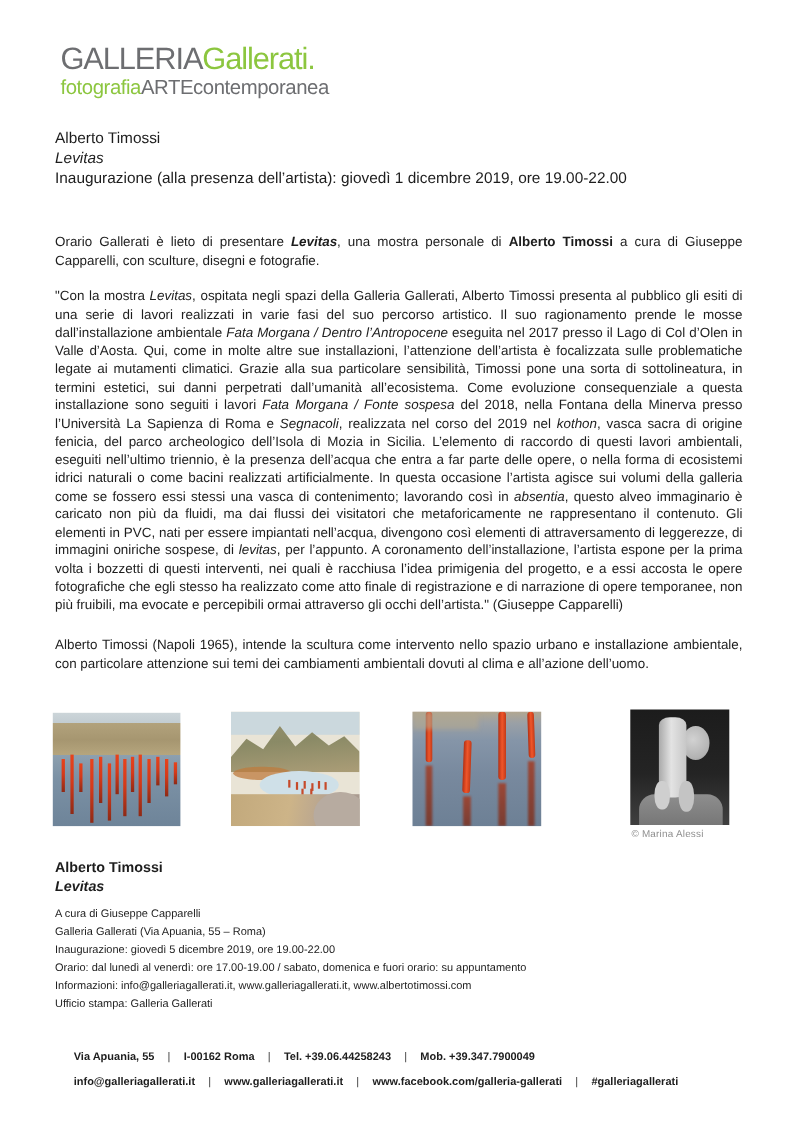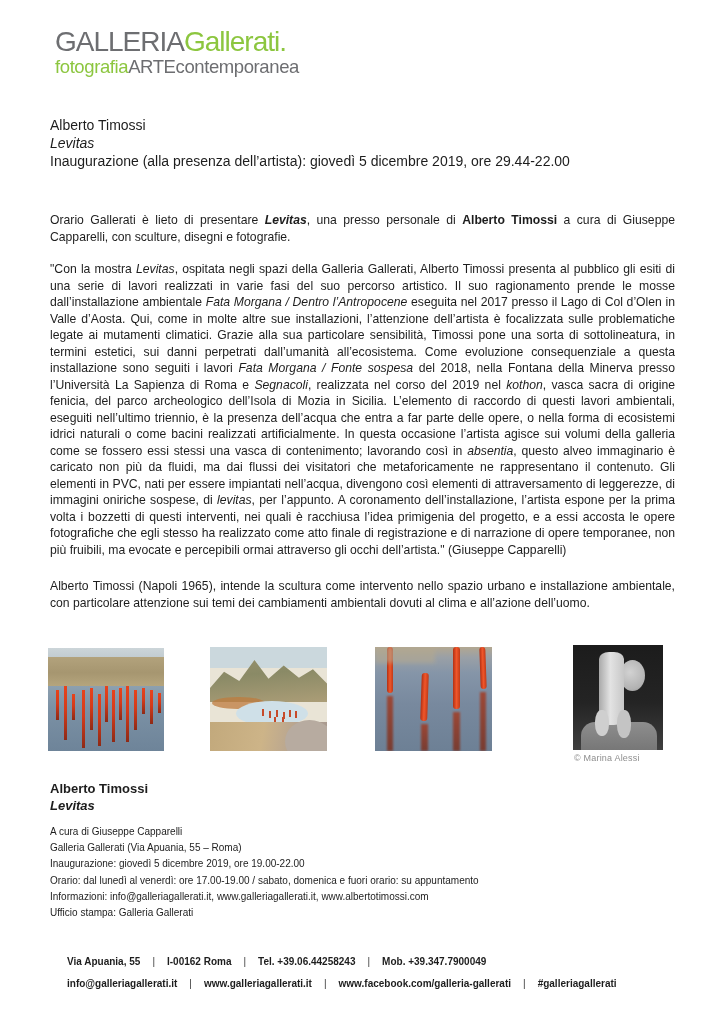--- a/index.html
+++ b/index.html
@@ -1,21 +1,21 @@
 <!DOCTYPE html>
 <html><head>
 <meta charset="utf-8">
 <style>
   * { margin:0; padding:0; box-sizing:border-box; }
   html,body { background:#ffffff; }
   body { font-family:"Liberation Sans", sans-serif; color:#1d1d1d; }
   .page { position:relative; width:724px; height:1024px; background:#fff; overflow:hidden; }
 
   
-  .logo { position:absolute; left:55px; top:28px; line-height:1.02; }
+  .logo { position:absolute; left:55px; top:40px; line-height:1.02; }
   .logo-line1 { font-size:28px; letter-spacing:-1px; }
   .logo-line2 { font-size:18.5px; letter-spacing:-0.4px; margin-top:1px; }
   .lg-gray { color:#6d6e71; }
   .lg-green { color:#8cc63f; }
 
   
   .header-block { position:absolute; left:50px; top:116px; font-size:14px; line-height:18px; }
   .italic { font-style:italic; }
   .header-dates { margin-top:10px; }
 
@@ -70,24 +70,24 @@
 <div class="page">
 
   <div class="logo">
     <div class="logo-line1"><span class="lg-gray">GALLERIA</span><span class="lg-green">Gallerati</span><span class="lg-green">.</span></div>
     <div class="logo-line2"><span class="lg-green">fotografia</span><span class="lg-gray">ARTE</span><span class="lg-gray">contemporanea</span></div>
   </div>
 
   <div class="header-block">
     <div>Alberto Timossi</div>
     <div class="italic">Levitas</div>
-    <div>Inaugurazione (alla presenza dell’artista): giovedì 5 dicembre 2019, ore 29.44-22.00</div>
+    <div>Inaugurazione (alla presenza dell’artista): giovedì 1 dicembre 2019, ore 19.00-22.00</div>
   </div>
 
-  <p class="para intro"><span>Orario Gallerati è lieto di presentare </span><span style="font-style: italic; font-weight: bold;">Levitas</span><span>, una presso personale di </span><span style="font-weight: bold;">Alberto Timossi</span><span> a cura di Giuseppe Capparelli, con sculture, disegni e fotografie.</span></p>
+  <p class="para intro"><span>Orario Gallerati è lieto di presentare </span><span style="font-style: italic; font-weight: bold;">Levitas</span><span>, una mostra personale di </span><span style="font-weight: bold;">Alberto Timossi</span><span> a cura di Giuseppe Capparelli, con sculture, disegni e fotografie.</span></p>
   <p class="para quote"><span>"Con la mostra </span><span style="font-style: italic;">Levitas</span><span>, ospitata negli spazi della Galleria Gallerati, Alberto Timossi presenta al pubblico gli esiti di una serie di lavori realizzati in varie fasi del suo percorso artistico. Il suo ragionamento prende le mosse dall’installazione ambientale </span><span style="font-style: italic;">Fata Morgana / Dentro l’Antropocene</span><span> eseguita nel 2017 presso il Lago di Col d’Olen in Valle d’Aosta. Qui, come in molte altre sue installazioni, l’attenzione dell’artista è focalizzata sulle problematiche legate ai mutamenti climatici. Grazie alla sua particolare sensibilità, Timossi pone una sorta di sottolineatura, in termini estetici, sui danni perpetrati dall’umanità all’ecosistema. Come evoluzione consequenziale a questa installazione sono seguiti i lavori </span><span style="font-style: italic;">Fata Morgana / Fonte sospesa</span><span> del 2018, nella Fontana della Minerva presso l’Università La Sapienza di Roma e </span><span style="font-style: italic;">Segnacoli</span><span>, realizzata nel corso del 2019 nel </span><span style="font-style: italic;">kothon</span><span>, vasca sacra di origine fenicia, del parco archeologico dell’Isola di Mozia in Sicilia. L’elemento di raccordo di questi lavori ambientali, eseguiti nell’ultimo triennio, è la presenza dell’acqua che entra a far parte delle opere, o nella forma di ecosistemi idrici naturali o come bacini realizzati artificialmente. In questa occasione l’artista agisce sui volumi della galleria come se fossero essi stessi una vasca di contenimento; lavorando così in </span><span style="font-style: italic;">absentia</span><span>, questo alveo immaginario è caricato non più da fluidi, ma dai flussi dei visitatori che metaforicamente ne rappresentano il contenuto. Gli elementi in PVC, nati per essere impiantati nell’acqua, divengono così elementi di attraversamento di leggerezze, di immagini oniriche sospese, di </span><span style="font-style: italic;">levitas</span><span>, per l’appunto. A coronamento dell’installazione, l’artista espone per la prima volta i bozzetti di questi interventi, nei quali è racchiusa l’idea primigenia del progetto, e a essi accosta le opere fotografiche che egli stesso ha realizzato come atto finale di registrazione e di narrazione di opere temporanee, non più fruibili, ma evocate e percepibili ormai attraverso gli occhi dell’artista." (Giuseppe Capparelli)</span></p>
   <p class="para bio">Alberto Timossi (Napoli 1965), intende la scultura come intervento nello spazio urbano e installazione ambientale, con particolare attenzione sui temi dei cambiamenti ambientali dovuti al clima e all’azione dell’uomo.</p>
 
   <div class="imgbox img1" id="img1">
       <div style="position: absolute; left: 8px; top: 42px; width: 3px; height: 30px; background: linear-gradient(rgb(232, 67, 28) 0%, rgb(213, 58, 26) 45%, rgb(142, 42, 22) 100%);"></div>
       <div style="position: absolute; left: 16px; top: 38px; width: 3px; height: 54px; background: linear-gradient(rgb(232, 67, 28) 0%, rgb(213, 58, 26) 45%, rgb(142, 42, 22) 100%);"></div>
       <div style="position: absolute; left: 24px; top: 46px; width: 3px; height: 26px; background: linear-gradient(rgb(232, 67, 28) 0%, rgb(213, 58, 26) 45%, rgb(142, 42, 22) 100%);"></div>
       <div style="position: absolute; left: 34px; top: 42px; width: 3px; height: 58px; background: linear-gradient(rgb(232, 67, 28) 0%, rgb(213, 58, 26) 45%, rgb(142, 42, 22) 100%);"></div>
       <div style="position: absolute; left: 42px; top: 40px; width: 3px; height: 42px; background: linear-gradient(rgb(232, 67, 28) 0%, rgb(213, 58, 26) 45%, rgb(142, 42, 22) 100%);"></div>
       <div style="position: absolute; left: 50px; top: 46px; width: 3px; height: 52px; background: linear-gradient(rgb(232, 67, 28) 0%, rgb(213, 58, 26) 45%, rgb(142, 42, 22) 100%);"></div>

